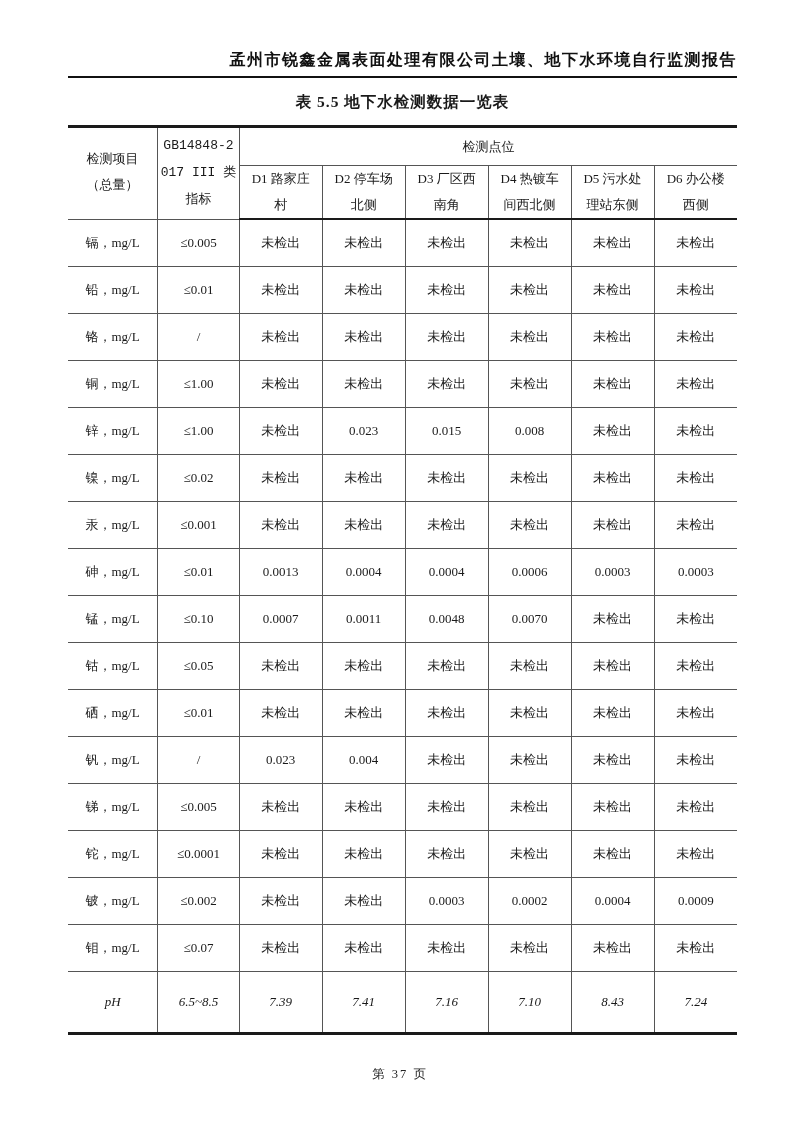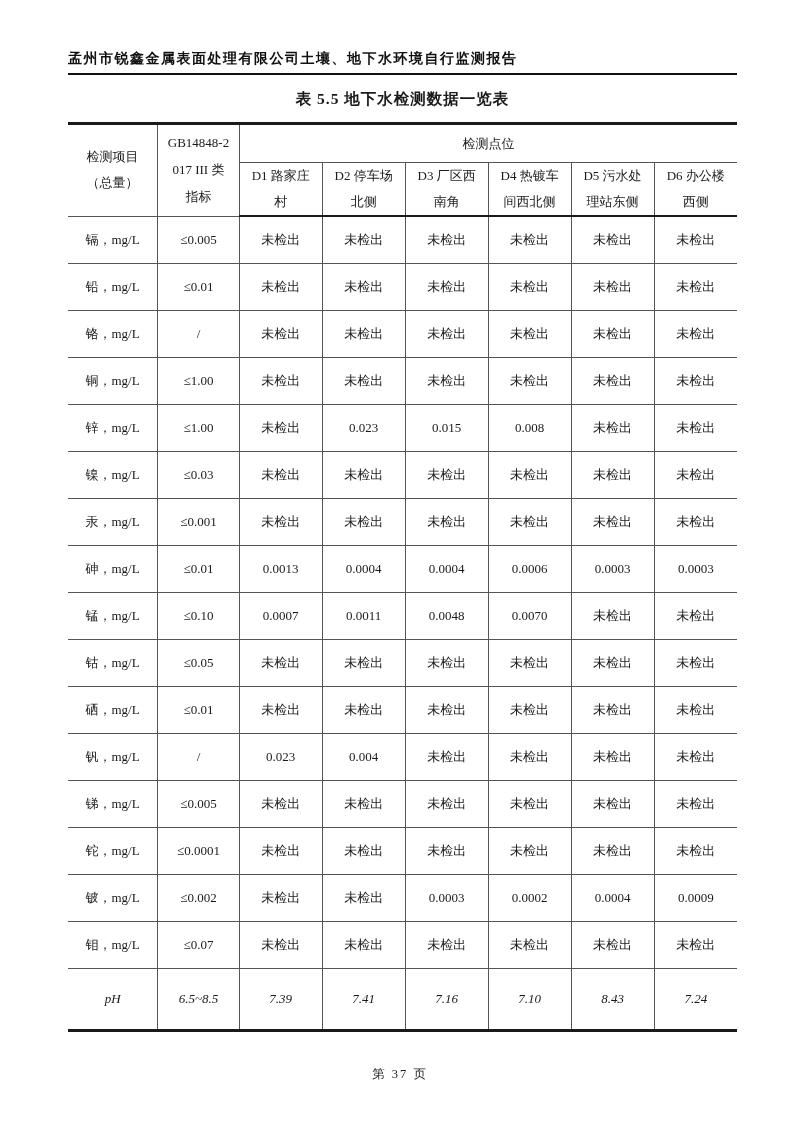--- a/index.html
+++ b/index.html
@@ -11,22 +11,22 @@
   }
   .page {
     position: relative;
     width: 800px; height: 1133px;
     overflow: hidden;
   }
   .content {
     padding: 50px 63px 0 68px;
   }
   .doc-header {
-    text-align: left;
-    font-size: 14px;
+    text-align: right;
+    font-size: 16px;
     font-weight: bold;
     letter-spacing: 1.5px;
     color: #111;
   }
   .header-rule {
     border-bottom: 2px solid #111;
     margin-top: 5px;
   }
   .table-title {
     text-align: center;
@@ -47,21 +47,21 @@
     border: 1px solid #555;
     font-weight: normal;
     font-size: 13px;
     text-align: center;
     vertical-align: middle;
     padding: 0 2px;
     color: #1a1a1a;
   }
   .data-table th:first-child, .data-table td:first-child { border-left: none; text-align: center; }
   .data-table th:last-child,  .data-table td:last-child  { border-right: none; }
-  .group-row th { height: 37px; }
+  .group-row th { height: 37px; font-family: Liberation Mono, monospace; }
   .points-row th { height: 47px; line-height: 2.0; }
   .points-row th, .rowspan-cell { border-bottom: 2px solid #1a1a1a; }
   .rowspan-cell { line-height: 2.05; white-space: pre-line; }
   .prewrap { white-space: pre-line; }
   .data-table tbody td { height: 46px; }
   .data-table tbody tr:last-child td { height: 60px; font-style: italic; }
   .doc-footer {
     position: absolute;
     top: 1066px;
     left: 0; right: 0;
@@ -163,21 +163,21 @@
             <td>≤1.00</td>
             <td>未检出</td>
             <td>0.023</td>
             <td>0.015</td>
             <td>0.008</td>
             <td>未检出</td>
             <td>未检出</td>
           </tr>
           <tr>
             <td>镍，mg/L</td>
-            <td>≤0.03</td>
+            <td>≤0.02</td>
             <td>未检出</td>
             <td>未检出</td>
             <td>未检出</td>
             <td>未检出</td>
             <td>未检出</td>
             <td>未检出</td>
           </tr>
           <tr>
             <td>汞，mg/L</td>
             <td>≤0.001</td>

